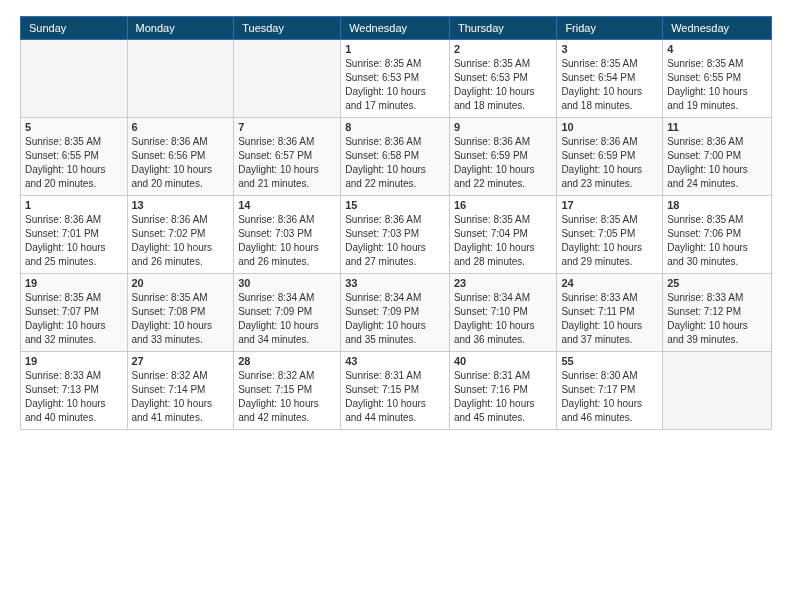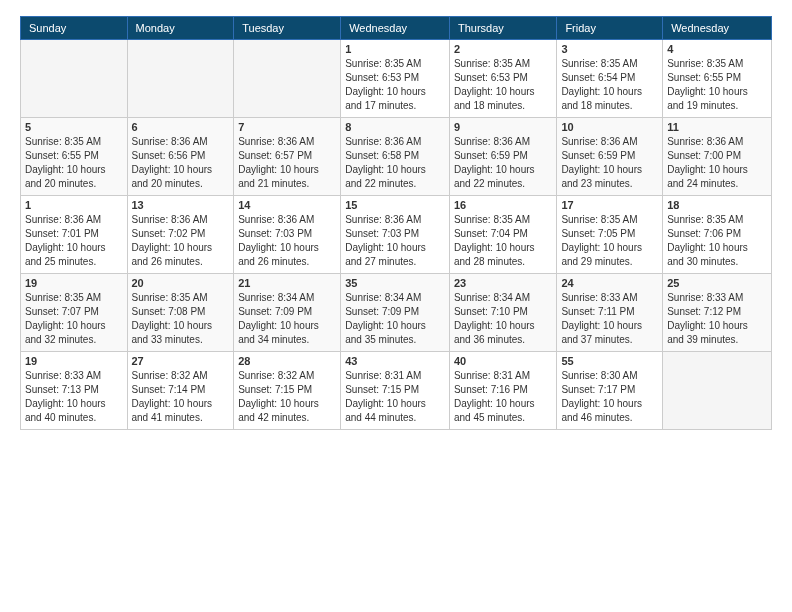--- a/index.html
+++ b/index.html
@@ -209,25 +209,25 @@
         <tr class="row-even">
           <td>
             <span class="day-number">19</span>
             <div class="day-info">Sunrise: 8:35 AM<br>Sunset: 7:07 PM<br>Daylight: 10 hours<br>and 32 minutes.</div>
           </td>
           <td>
             <span class="day-number">20</span>
             <div class="day-info">Sunrise: 8:35 AM<br>Sunset: 7:08 PM<br>Daylight: 10 hours<br>and 33 minutes.</div>
           </td>
           <td>
-            <span class="day-number">21</span>
+            <span class="day-number">30</span>
             <div class="day-info">Sunrise: 8:34 AM<br>Sunset: 7:09 PM<br>Daylight: 10 hours<br>and 34 minutes.</div>
           </td>
           <td>
-            <span class="day-number">35</span>
+            <span class="day-number">33</span>
             <div class="day-info">Sunrise: 8:34 AM<br>Sunset: 7:09 PM<br>Daylight: 10 hours<br>and 35 minutes.</div>
           </td>
           <td>
             <span class="day-number">23</span>
             <div class="day-info">Sunrise: 8:34 AM<br>Sunset: 7:10 PM<br>Daylight: 10 hours<br>and 36 minutes.</div>
           </td>
           <td>
             <span class="day-number">24</span>
             <div class="day-info">Sunrise: 8:33 AM<br>Sunset: 7:11 PM<br>Daylight: 10 hours<br>and 37 minutes.</div>
           </td>

